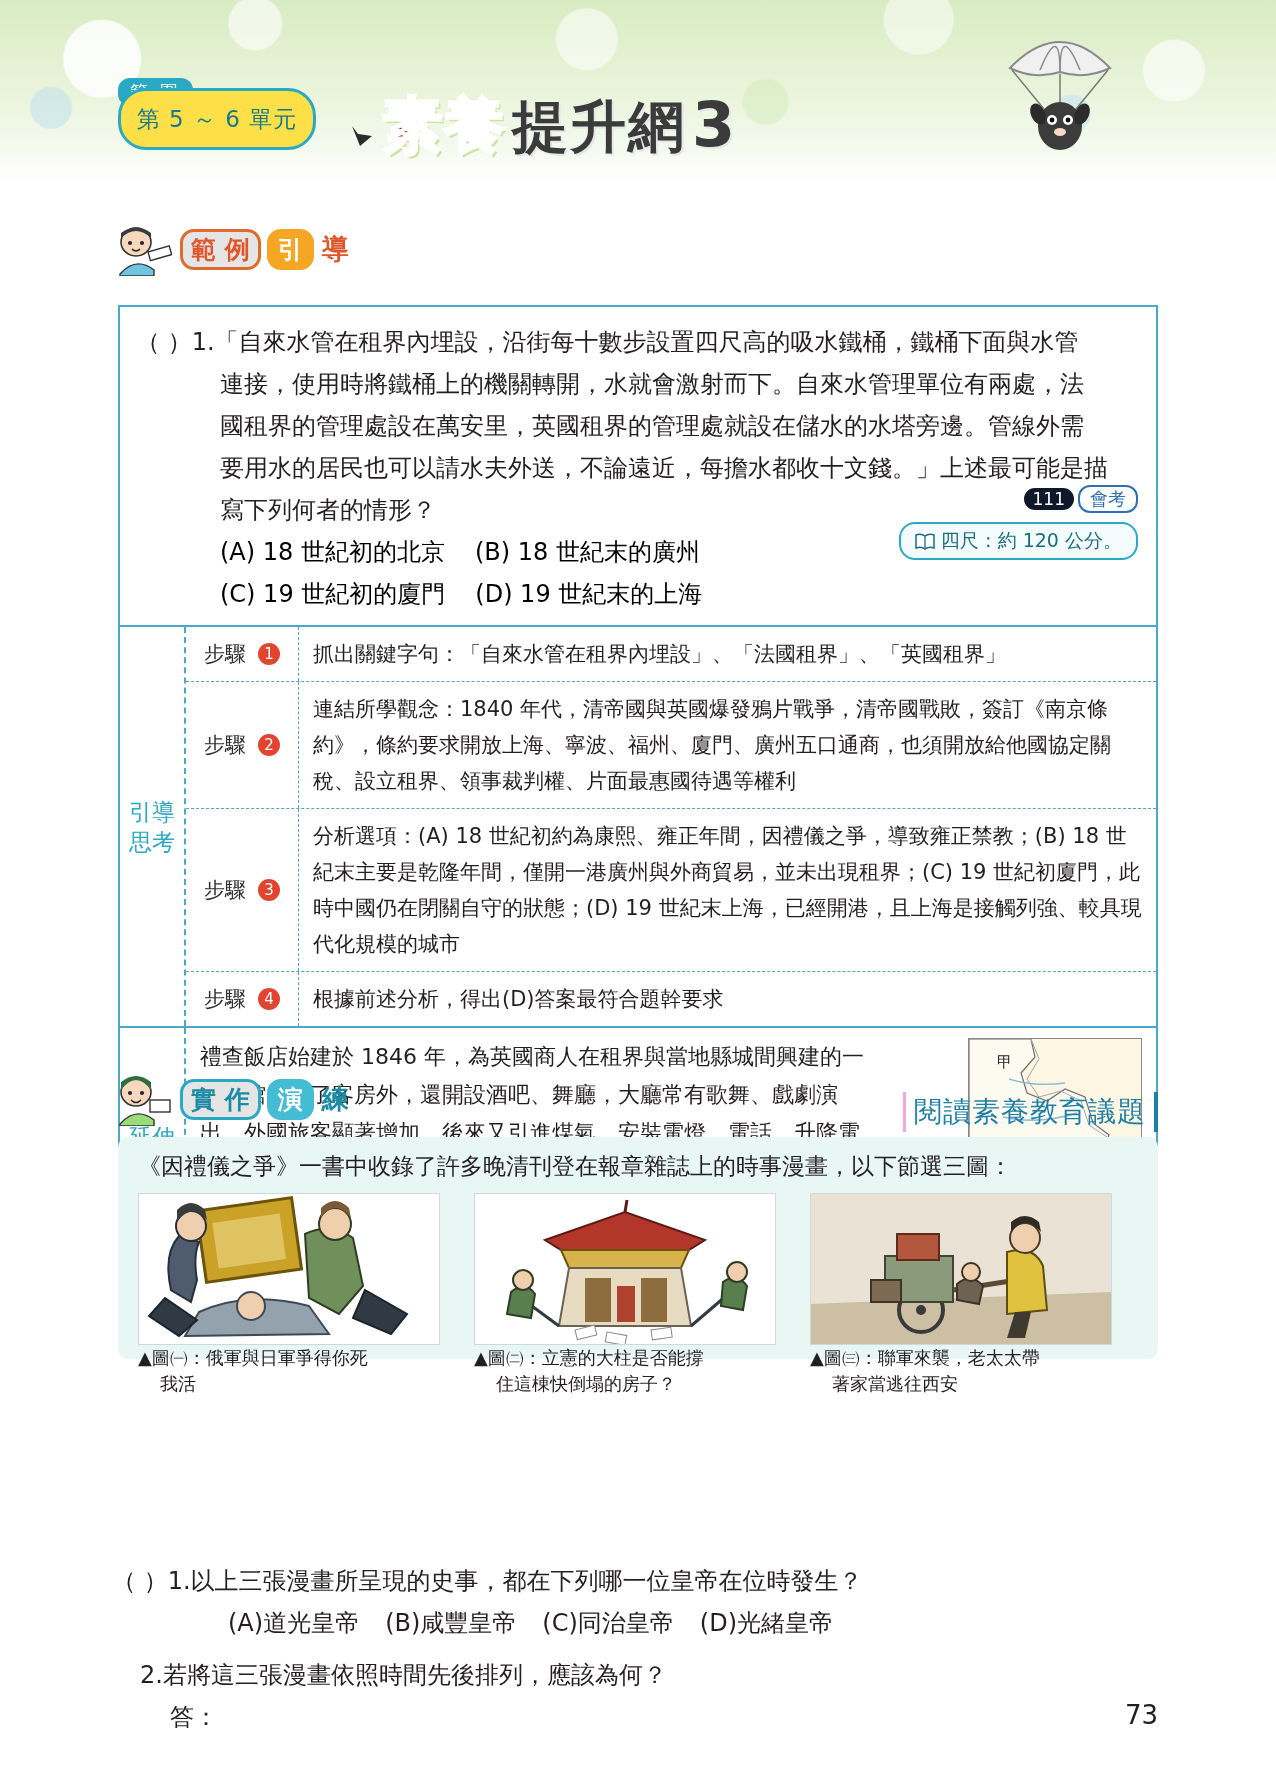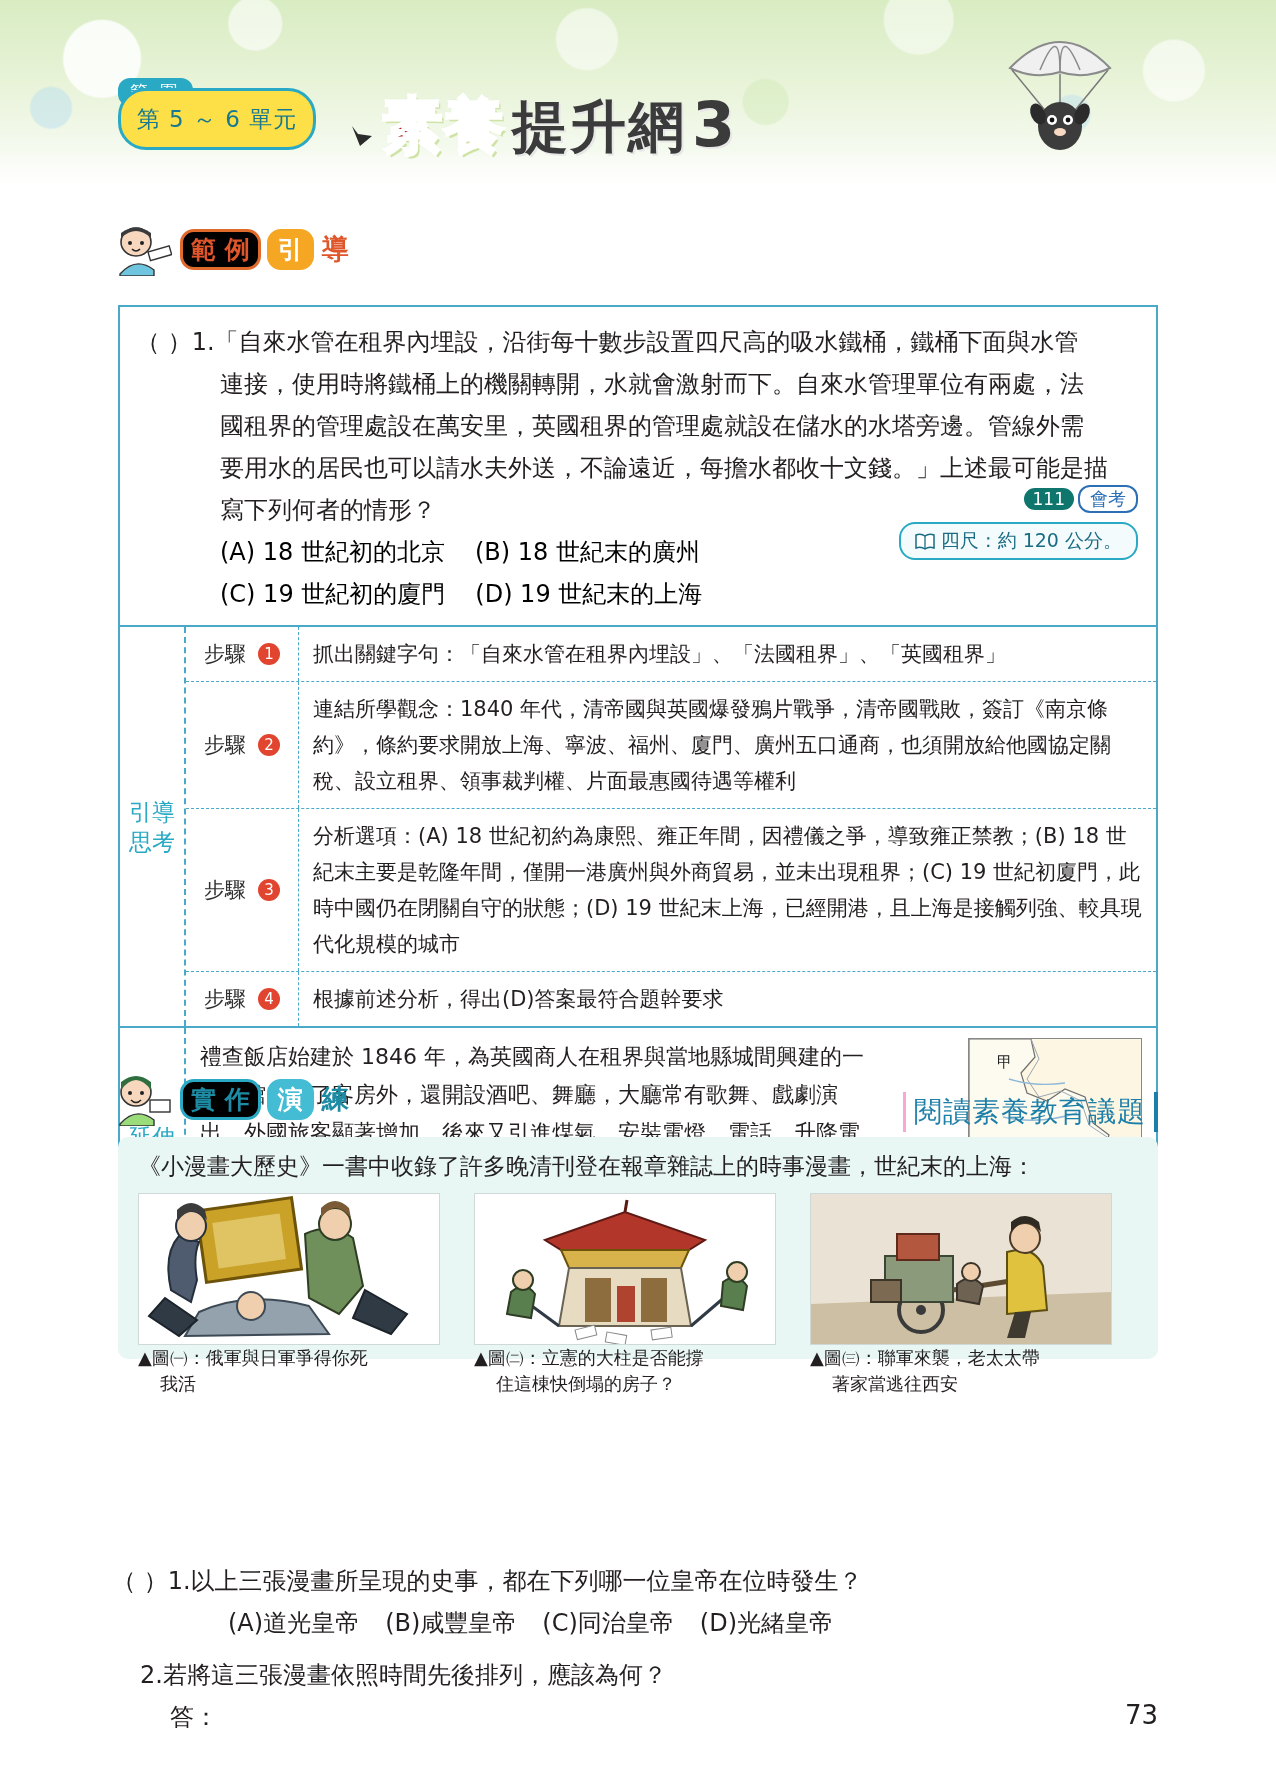--- a/index.html
+++ b/index.html
@@ -67,21 +67,21 @@
     text-shadow:2px 2px 0 #e7e7e7;
   }
   .arrow-mark{
     position:absolute;left:350px;top:108px;width:46px;height:40px;
   }
 
   
   .sec{position:absolute;display:flex;align-items:center;gap:8px;}
   .sec-ill{width:64px;height:54px;position:relative;}
   .pill-a{
-    display:inline-block;background:#000000;border:3px solid #e06a2b;color:#e0562b;
+    display:inline-block;background:#e5e5e5;border:3px solid #e06a2b;color:#e0562b;
     border-radius:14px;font-size:25px;font-weight:bold;padding:1px 8px;margin-right:-2px;
   }
   .pill-b{
     display:inline-block;background:#f5a623;border:3px solid #f5a623;color:#ffffff;
     border-radius:14px;font-size:25px;font-weight:bold;padding:1px 8px;
   }
   .sec-txt{font-size:27px;font-weight:bold;color:#e0562b;letter-spacing:1px;}
   .sec2 .pill-a{border-color:#2aa9c4;color:#1d8ba3;}
   .sec2 .pill-b{background:#43bcd4;border-color:#43bcd4;}
   .sec2 .sec-txt{color:#1d8ba3;}
@@ -93,21 +93,21 @@
   }
   .q-main{padding:14px 16px 10px 16px;position:relative;}
   .q-line{font-size:24px;line-height:42px;color:#231f20;}
   .q-indent{padding-left:84px;text-indent:-84px;}
   .q-opts{font-size:24px;line-height:42px;padding-left:84px;}
   .q-opts span.gap{display:inline-block;width:30px;}
   .tag-111{
     position:absolute;right:18px;top:178px;display:flex;align-items:center;gap:4px;
   }
   .tag-num{
-    background:#0f766e;color:#fff;border-radius:11px;font-size:17px;padding:1px 9px;
+    background:#0f172a;color:#fff;border-radius:11px;font-size:17px;padding:1px 9px;
   }
   .tag-txt{
     border:2px solid #2c6fb5;border-radius:12px;color:#2c6fb5;font-size:18px;padding:0 10px;
   }
   .note-box{
     position:absolute;right:18px;top:215px;border:2px solid #2aa9c4;border-radius:16px;
     background:#f4fbfd;font-size:19px;color:#1a6c84;padding:4px 14px;display:flex;gap:6px;align-items:center;
   }
 
   
@@ -325,21 +325,21 @@
     <rect x="42" y="28" width="20" height="12" fill="#fff" stroke="#333" stroke-width="1.4"></rect>
   </svg>
   <span class="pill-a">實 作</span>
   <span class="pill-b">演</span>
   <span class="sec-txt">練</span>
 </div>
 
 <div class="topic-tag">閱讀素養教育議題</div>
 
 <div class="comic-box">
-  <div class="comic-intro">《小漫畫大歷史》一書中收錄了許多晚清刊登在報章雜誌上的時事漫畫，世紀末的上海：</div>
+  <div class="comic-intro">《因禮儀之爭》一書中收錄了許多晚清刊登在報章雜誌上的時事漫畫，以下節選三圖：</div>
   <div class="figs">
 
     <div class="fig">
       <div class="fig-img">
         <svg width="300" height="150" viewBox="0 0 300 150">
           <rect width="300" height="150" fill="#ffffff"></rect>
           <rect x="62" y="10" width="96" height="72" fill="#c9a227" stroke="#6d5309" stroke-width="3" transform="rotate(-8 110 46)"></rect>
           <rect x="76" y="24" width="68" height="46" fill="#e0c463" transform="rotate(-8 110 46)"></rect>
           <path d="M40 42 Q24 60 32 96 L52 108 L58 86 Q54 62 60 48 Z" fill="#4f5b6e" stroke="#26303d" stroke-width="2"></path>
           <circle cx="52" cy="32" r="15" fill="#f0cfae" stroke="#26303d" stroke-width="2"></circle>

